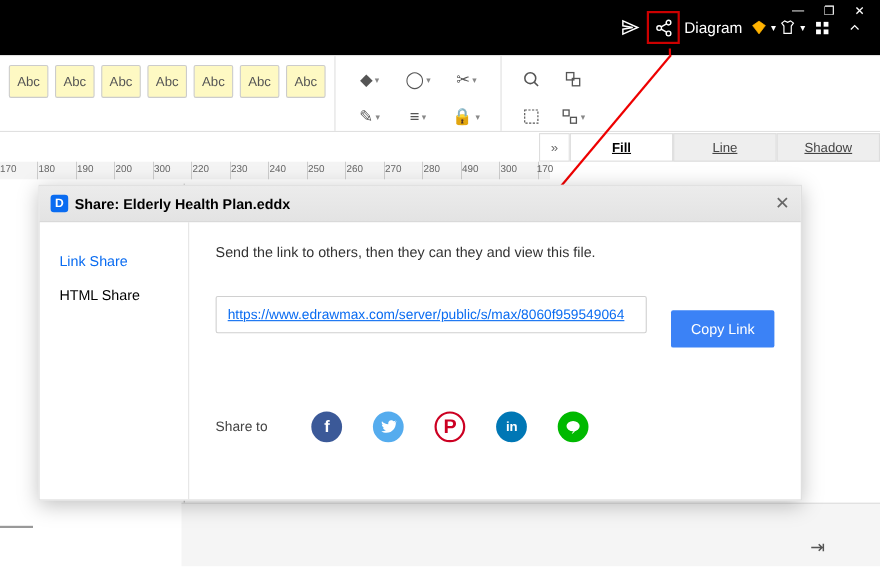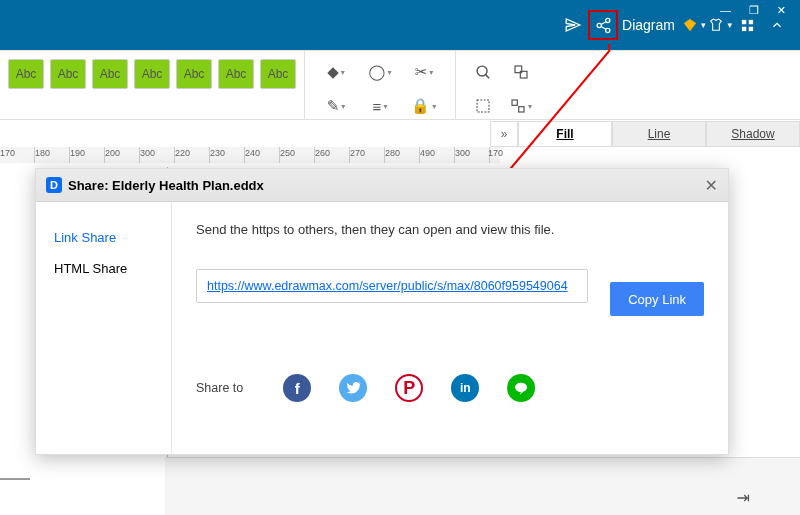--- a/index.html
+++ b/index.html
@@ -1,27 +1,27 @@
 <!DOCTYPE html>
 <html><head>
 <meta charset="utf-8">
 <style>
   * { box-sizing: border-box; margin: 0; padding: 0; font-family: Arial, sans-serif; }
   body { background: #fff; width: 800px; height: 515px; overflow: hidden; position: relative; }
 
-  .titlebar { height: 50px; background: #0369a1; display: flex; justify-content: flex-end; align-items: center; padding: 0 8px; gap: 0; }
+  .titlebar { height: 50px; background: #000000; display: flex; justify-content: flex-end; align-items: center; padding: 0 8px; gap: 0; }
   .tb-item { width: 30px; height: 30px; display: flex; align-items: center; justify-content: center; color: #fff; font-size: 14px; cursor: pointer; }
   .tb-label { color: #fff; font-size: 14px; padding: 0 4px; cursor: default; }
   .share-outline { border: 2px solid #cc0000; }
   .wincontrols { position: absolute; top: 0; right: 0; height: 20px; display: flex; gap: 18px; padding-right: 14px; align-items: center; color: #fff; }
   .wincontrols span { font-size: 11px; cursor: pointer; }
 
   .toolbar2 { height: 70px; border: 1px solid #e0e0e0; border-left: none; border-right: none; display: flex; }
   .style-group { display: flex; gap: 6px; padding: 8px; border-right: 1px solid #e0e0e0; }
-  .style-swatch { width: 36px; height: 30px; border: 1px solid #ccc; border-radius: 2px; display: flex; align-items: center; justify-content: center; font-size: 12px; color: #555; background: #84cc16; cursor: pointer; }
+  .style-swatch { width: 36px; height: 30px; border: 1px solid #ccc; border-radius: 2px; display: flex; align-items: center; justify-content: center; font-size: 12px; color: #555; background: #fef9c3; cursor: pointer; }
   .icon-cluster { display: grid; grid-template-columns: repeat(3,34px); grid-template-rows: 30px 30px; gap: 4px 10px; padding: 6px 14px; border-right: 1px solid #e0e0e0; }
   .icon-cluster2 { display: grid; grid-template-columns: 30px 30px; grid-template-rows: 30px 30px; gap: 4px 8px; padding: 6px 12px; }
   .ic { display: flex; align-items: center; justify-content: center; color: #555; cursor: pointer; font-size: 15px; }
   .ic .caret { font-size: 8px; margin-left: 2px; color: #888; }
 
   .subtabs { position: absolute; top: 121px; right: 0; height: 26px; display: flex; width: 310px; font-size: 12px; }
   .chevrons { width: 28px; border: 1px solid #ddd; display: flex; align-items: center; justify-content: center; color: #666; cursor: pointer; background: #fff; }
   .stab { flex: 1; border: 1px solid #ddd; display: flex; align-items: center; justify-content: center; cursor: pointer; text-decoration: underline; }
   .stab.active { background: #fff; font-weight: bold; }
   .stab.inactive { background: #eee; color: #444; }
@@ -204,21 +204,21 @@
     <div class="logo">D</div>
     <b><span>Share: </span><span>Elderly Health Plan.eddx</span></b>
     <span class="dlg-close">✕</span>
   </div>
   <div class="dlg-body">
     <div class="dlg-side">
       <div class="side-item active">Link Share</div>
       <div class="side-item">HTML Share</div>
     </div>
     <div class="dlg-main">
-      <div>Send the https to others, then they can open and view this file.</div>
+      <div>Send the link to others, then they can they and view this file.</div>
       <div class="linkrow">
         <div class="linkbox">
           <a>https://www.edrawmax.com/server/public/s/max/8060f959549064</a>
         </div>
         <button class="copybtn">Copy Link</button>
       </div>
       <div class="shareto">
         <span class="lbl">Share to</span>
         <div class="social fb">f</div>
         <div class="social tw">

